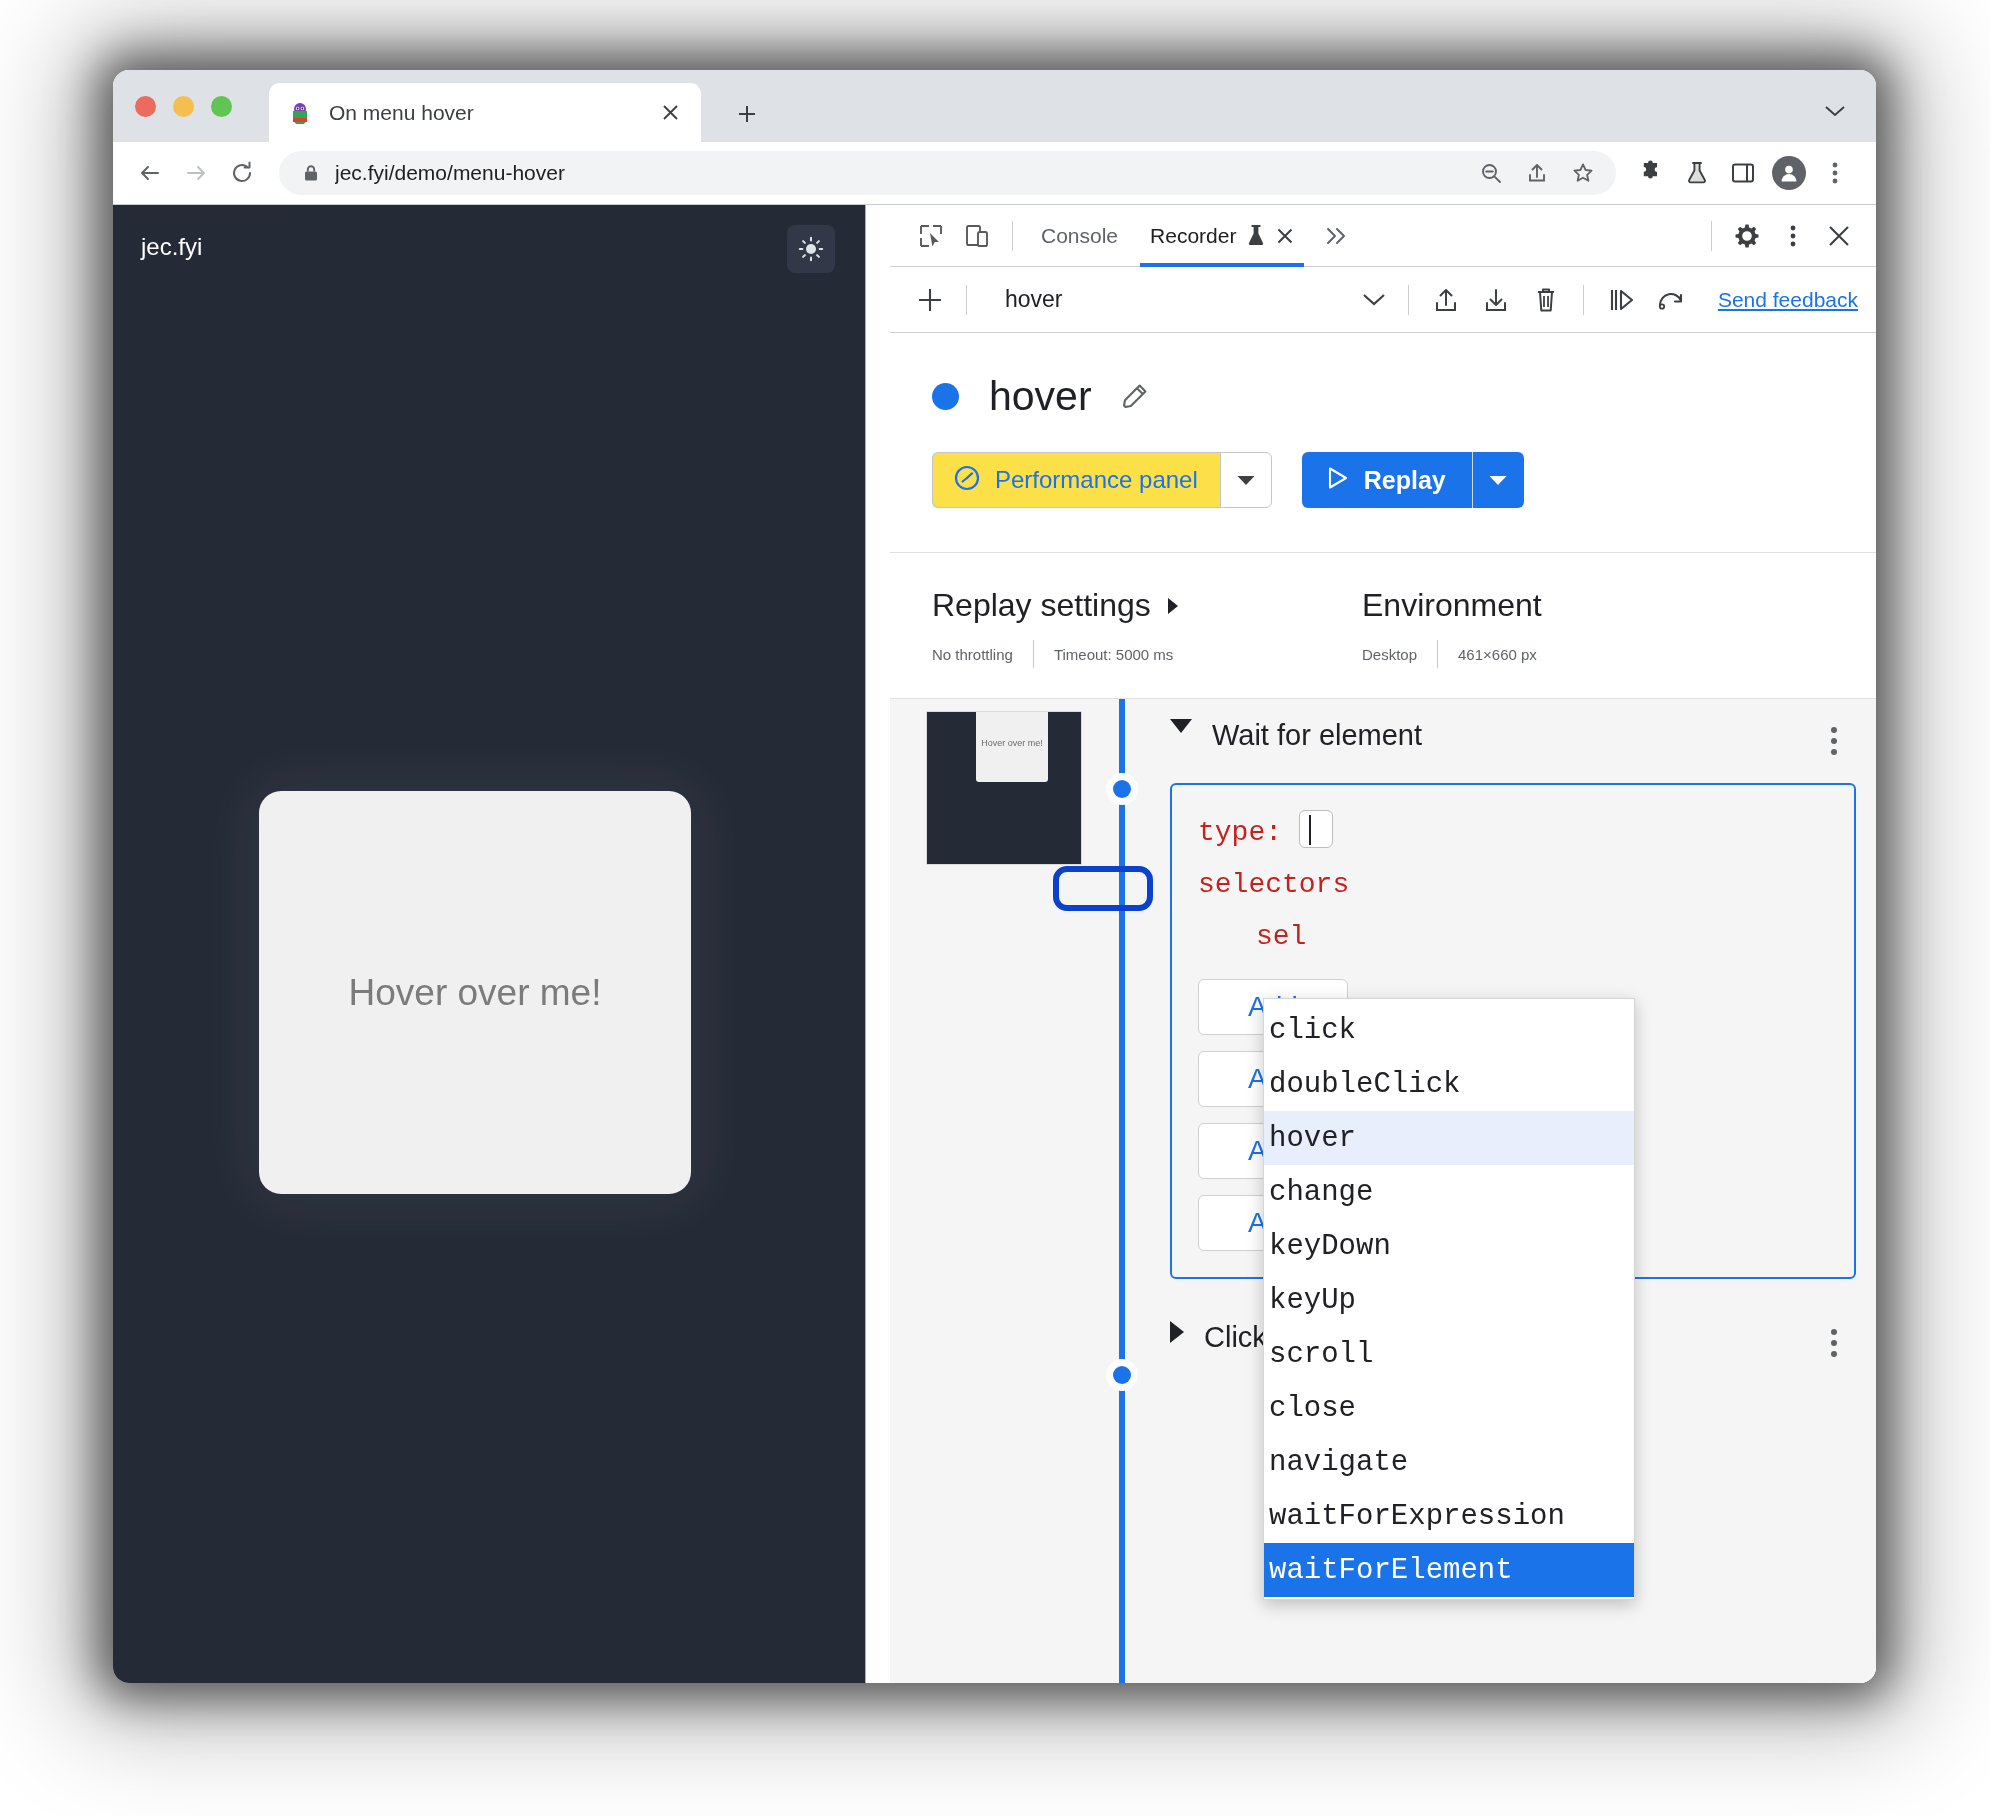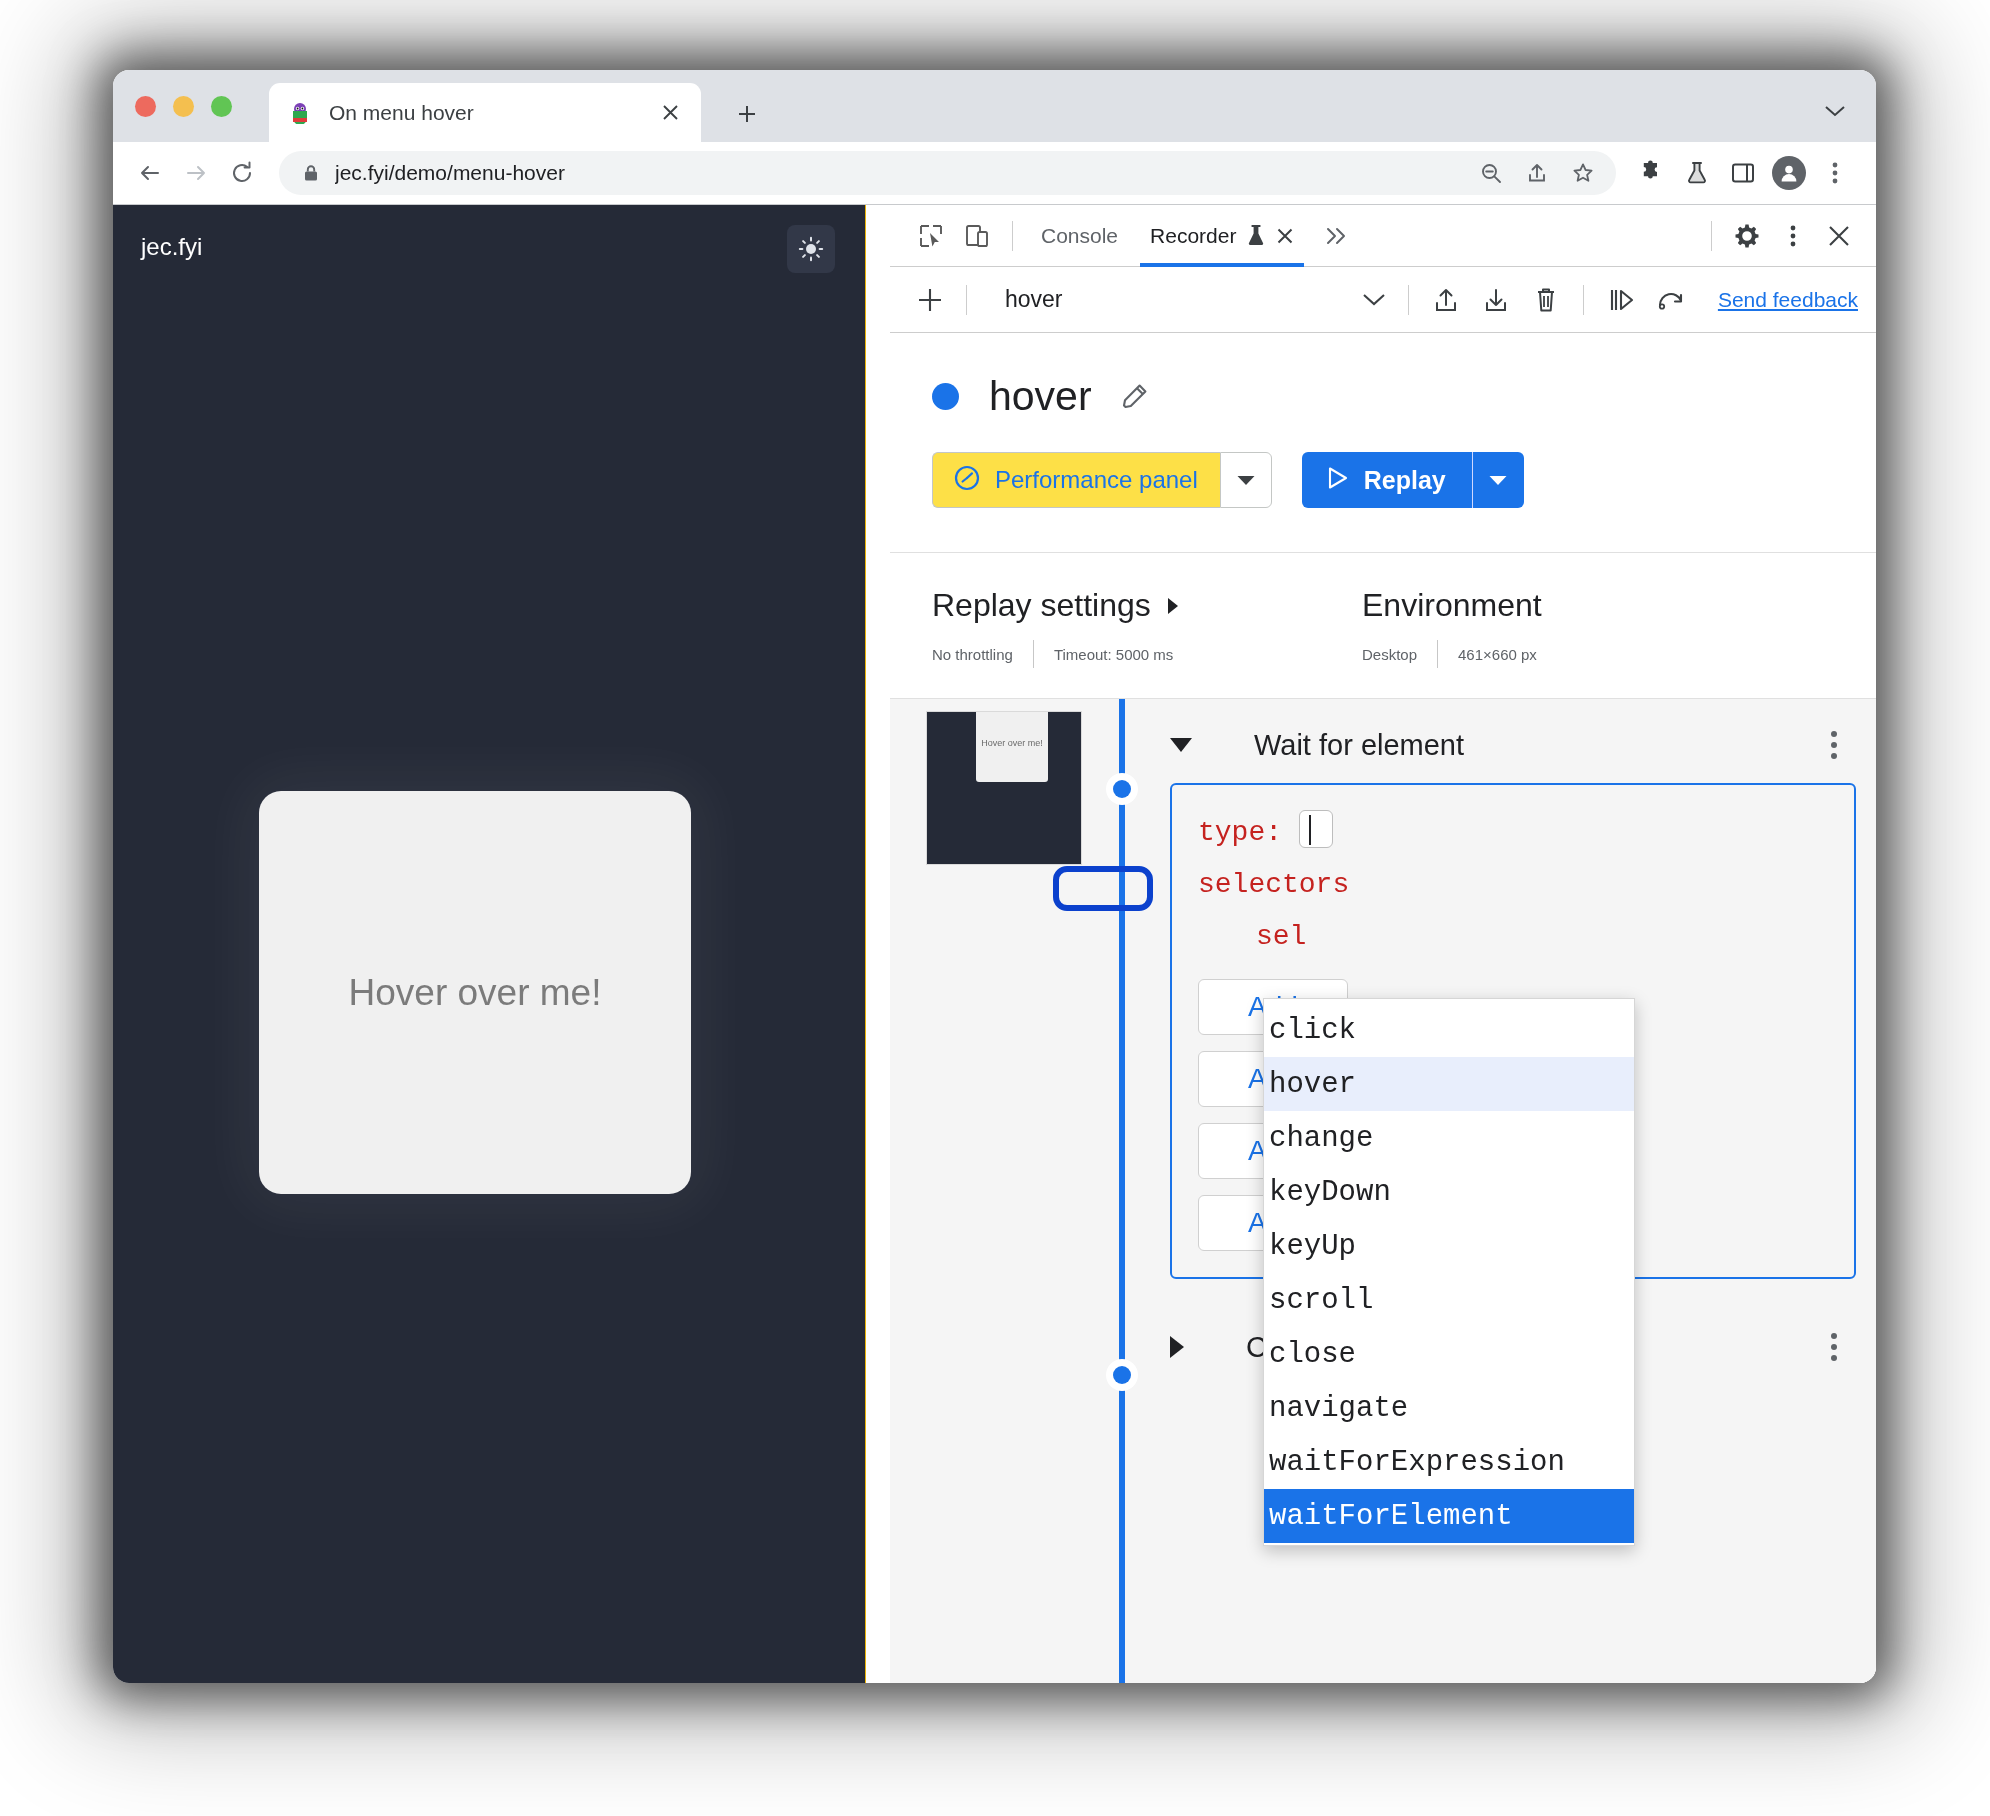--- a/index.html
+++ b/index.html
@@ -375,23 +375,22 @@
     border-radius: 3px;
     display: flex; align-items: center; justify-content: center;
   }
   #thumb-card span { font-size: 9px; color: #6b6b6b; }
 
   #step1 {
     position: absolute;
     left: 280px; right: 20px; top: 20px;
   }
   .step-head {
-    display: flex; align-items: center;
+    display: flex; align-items: flex-start;
     height: 52px;
-    gap: 42px;
   }
   .caret-down {
     width: 0; height: 0;
     border-left: 11px solid transparent;
     border-right: 11px solid transparent;
     border-top: 14px solid #202124;
     margin-right: 20px;
   }
   .caret-right {
     width: 0; height: 0;
@@ -879,20 +878,21 @@
           </div>
         </div>
       </div>
 
     </div>
   </div>
 </div>
 
 <div id="ac">
     <div class="ac-item">click</div>
+    <div class="ac-item">doubleClick</div>
     <div class="ac-item hovered">hover</div>
     <div class="ac-item">change</div>
     <div class="ac-item">keyDown</div>
     <div class="ac-item">keyUp</div>
     <div class="ac-item">scroll</div>
     <div class="ac-item">close</div>
     <div class="ac-item">navigate</div>
     <div class="ac-item">waitForExpression</div>
     <div class="ac-item selected">waitForElement</div>
   </div>

